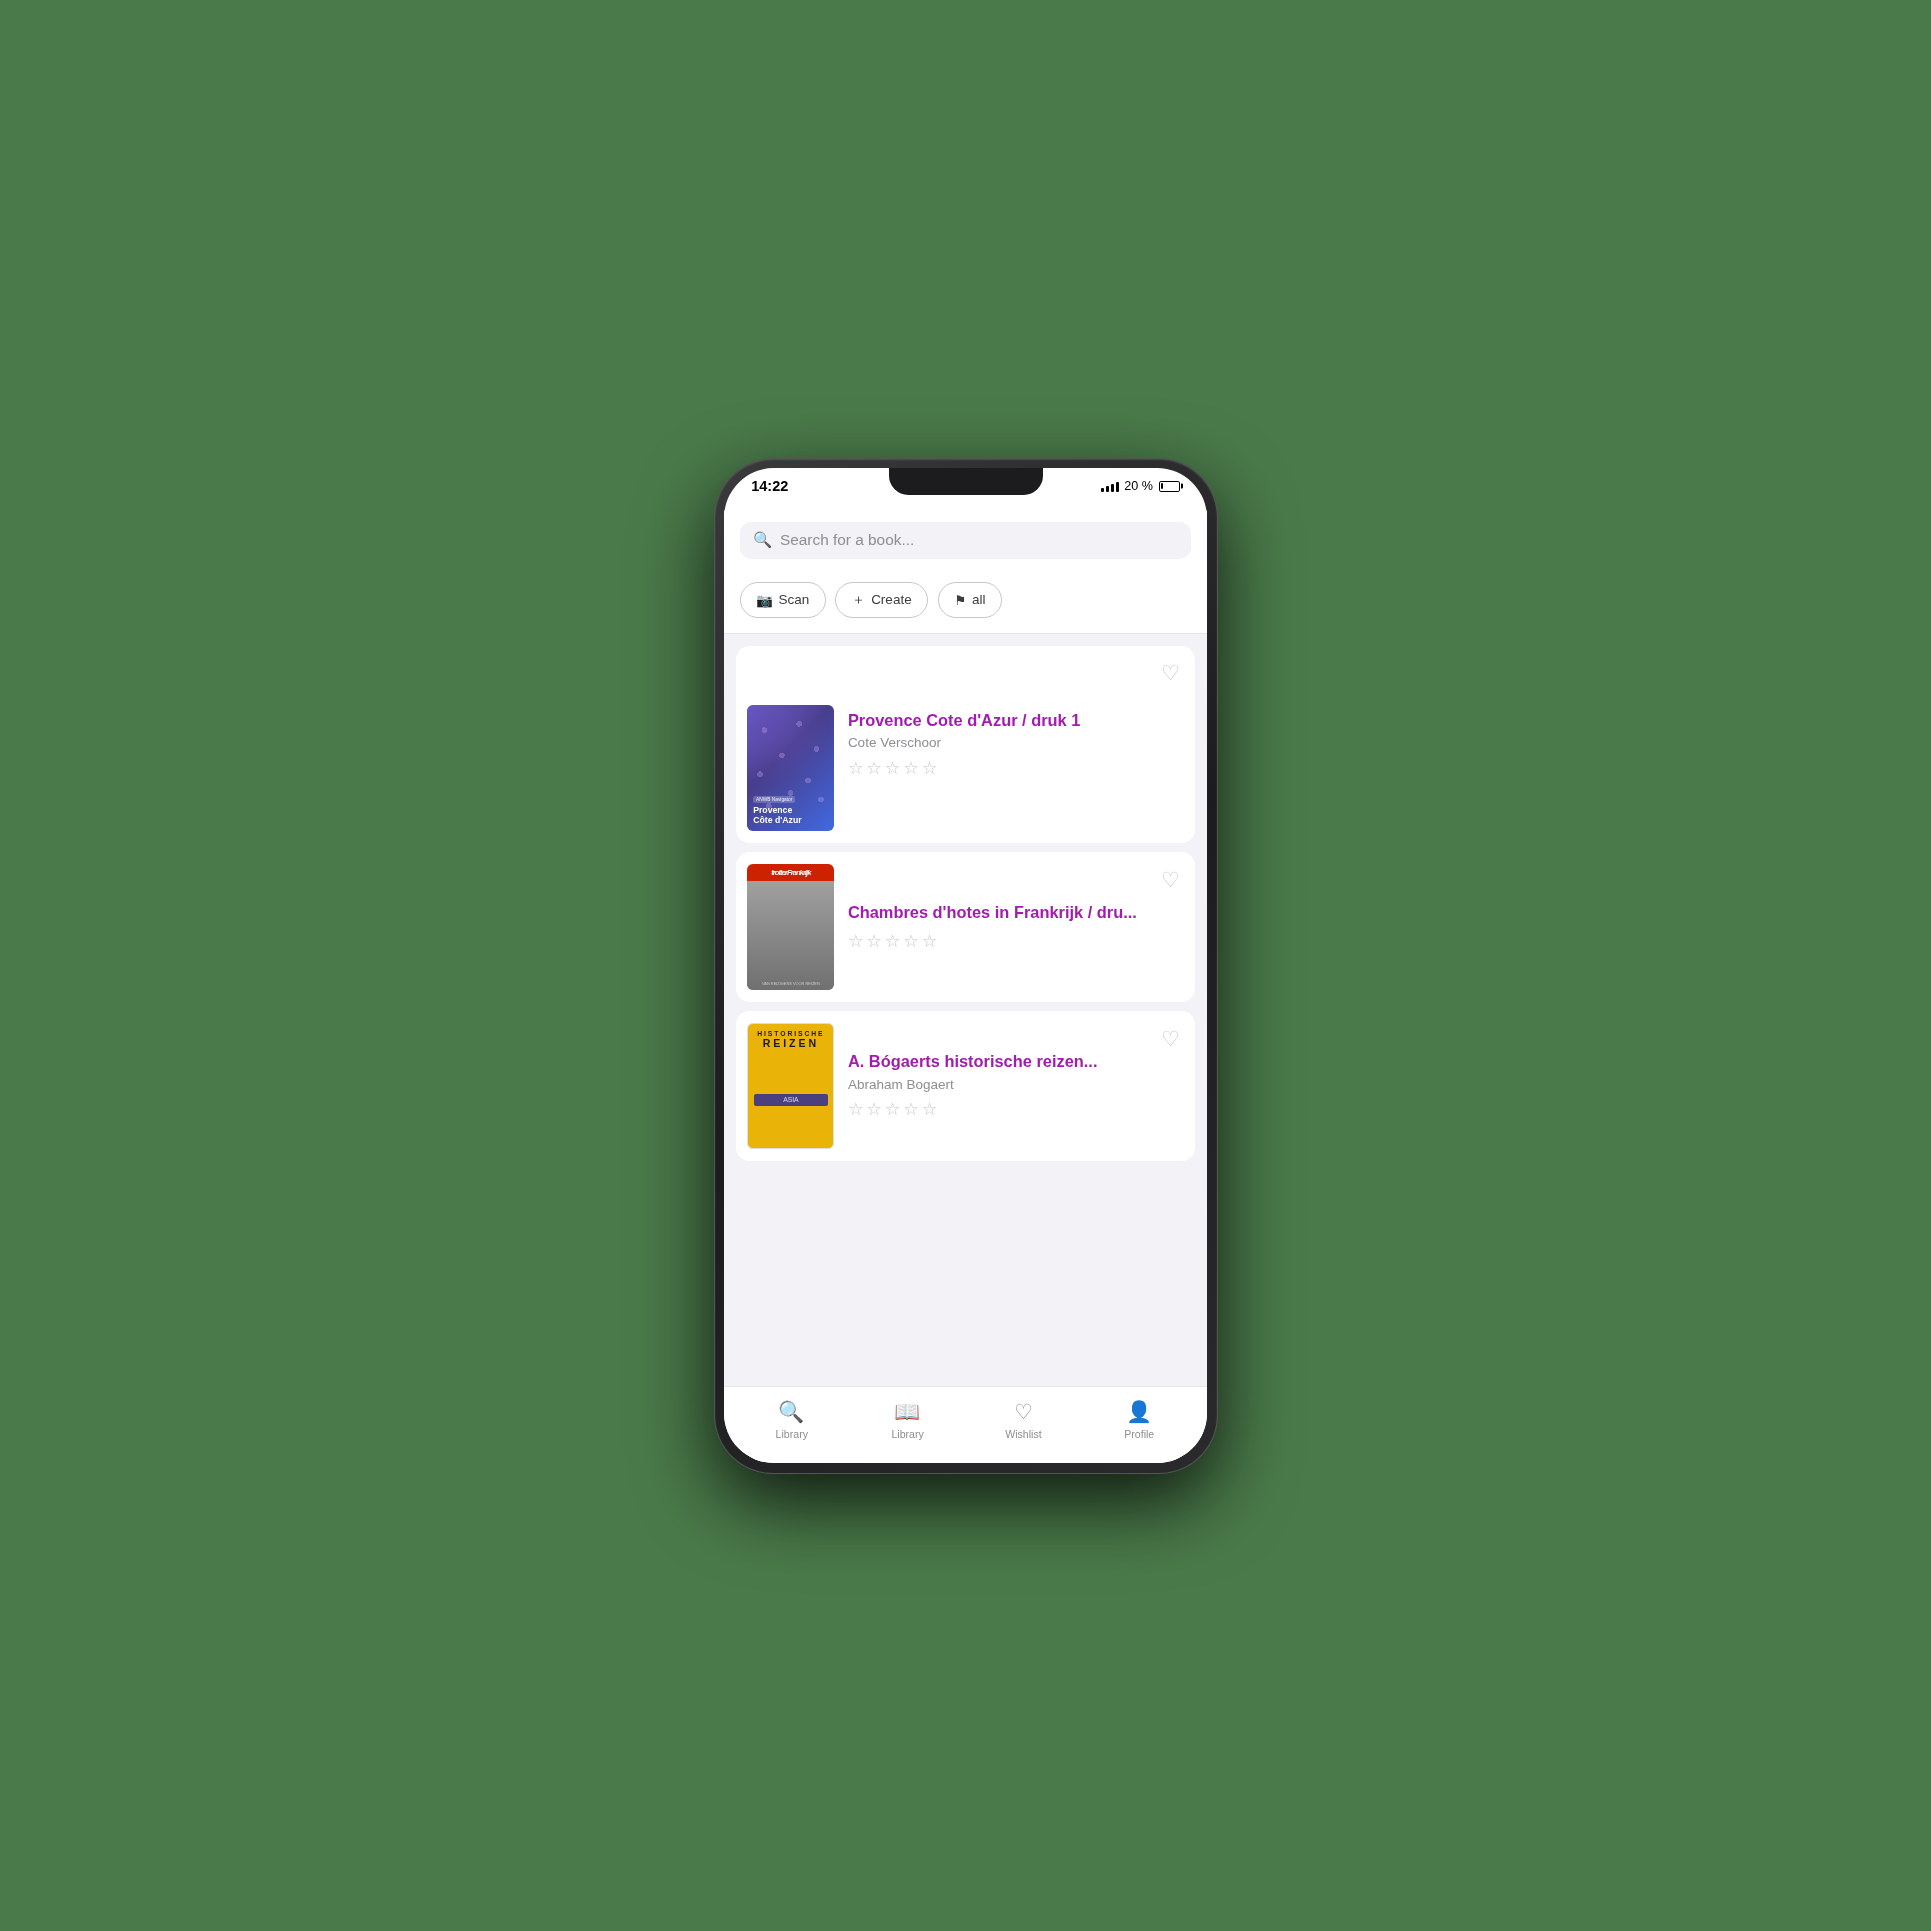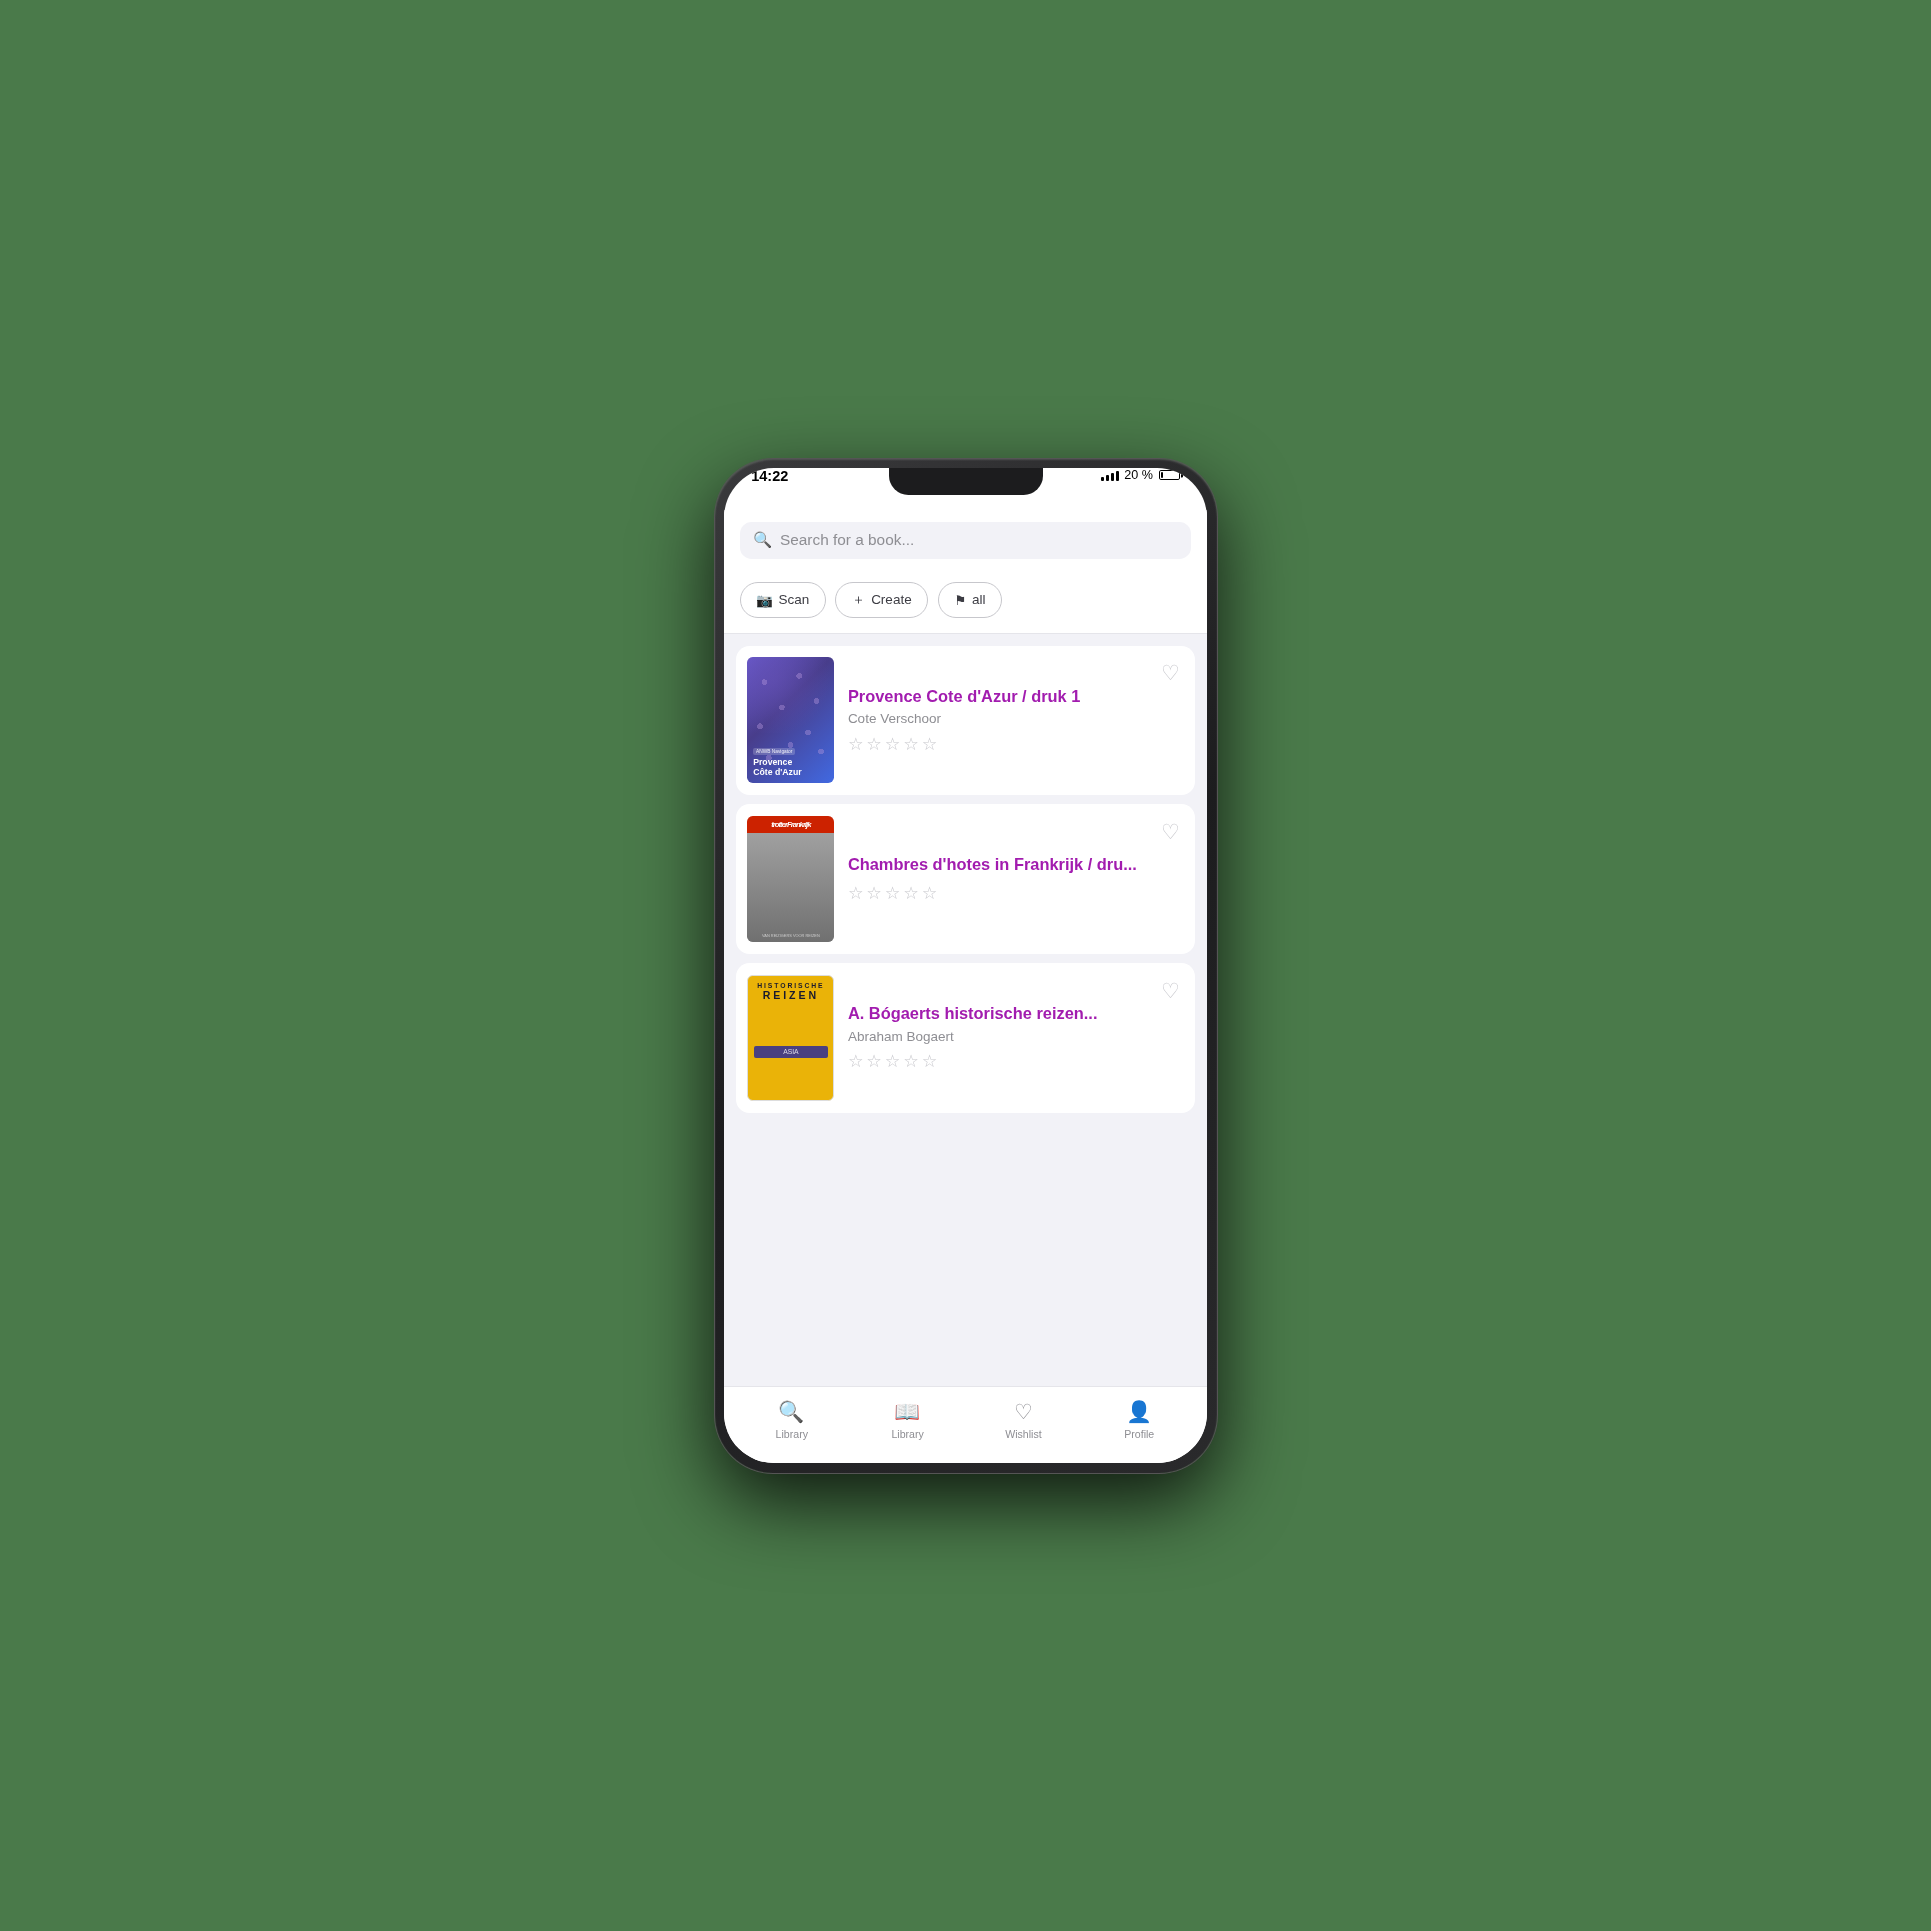--- a/index.html
+++ b/index.html
@@ -48,21 +48,21 @@
       height: 27px;
       background: #1c1c1e;
       border-radius: 0 0 19.3px 19.3px;
       z-index: 10;
     }
 
     
     .status-bar {
       height: 42px;
       display: flex;
-      align-items: flex-start;
+      align-items: center;
       justify-content: space-between;
       padding: 0 27px 5.8px;
       position: relative;
       z-index: 5;
       flex-shrink: 0;
       gap: 26px;
     }
 
     .status-time {
       font-size: 14.5px;
@@ -214,20 +214,21 @@
     }
 
     
     .book-cover-1 {
       background: linear-gradient(135deg, #6a5acd 0%, #483d8b 40%, #4169e1 100%);
       position: relative;
       display: flex;
       flex-direction: column;
       justify-content: flex-end;
       padding: 5.8px;
+      margin-top: 48px;
     }
 
     .book-cover-1::before {
       content: '';
       position: absolute;
       top: 0; left: 0; right: 0;
       height: 60%;
       background: radial-gradient(circle at 30% 30%, rgba(100,80,180,0.6) 0%, transparent 70%);
     }
 

